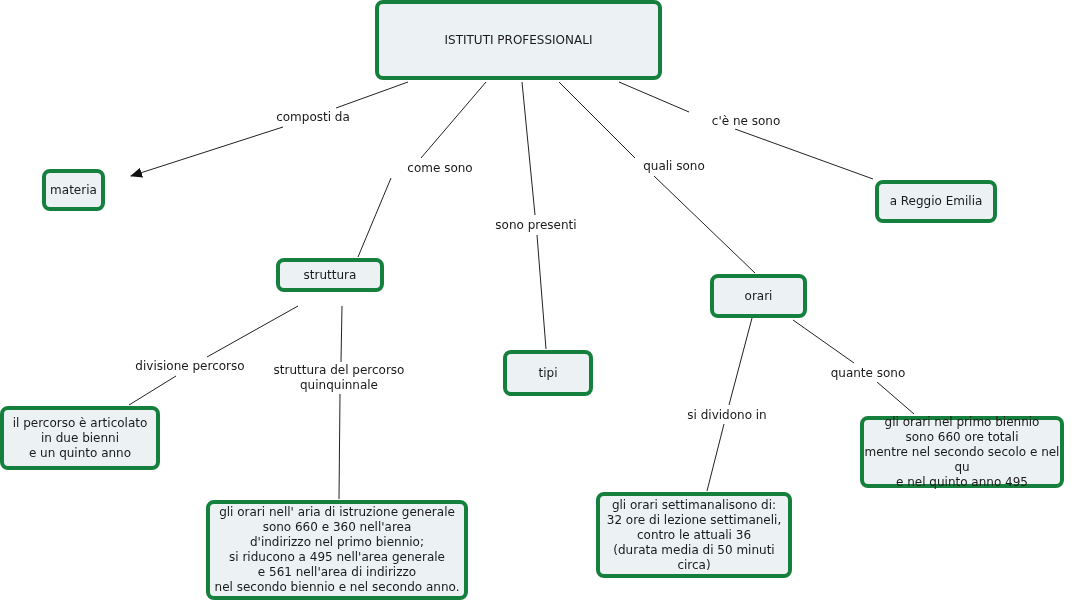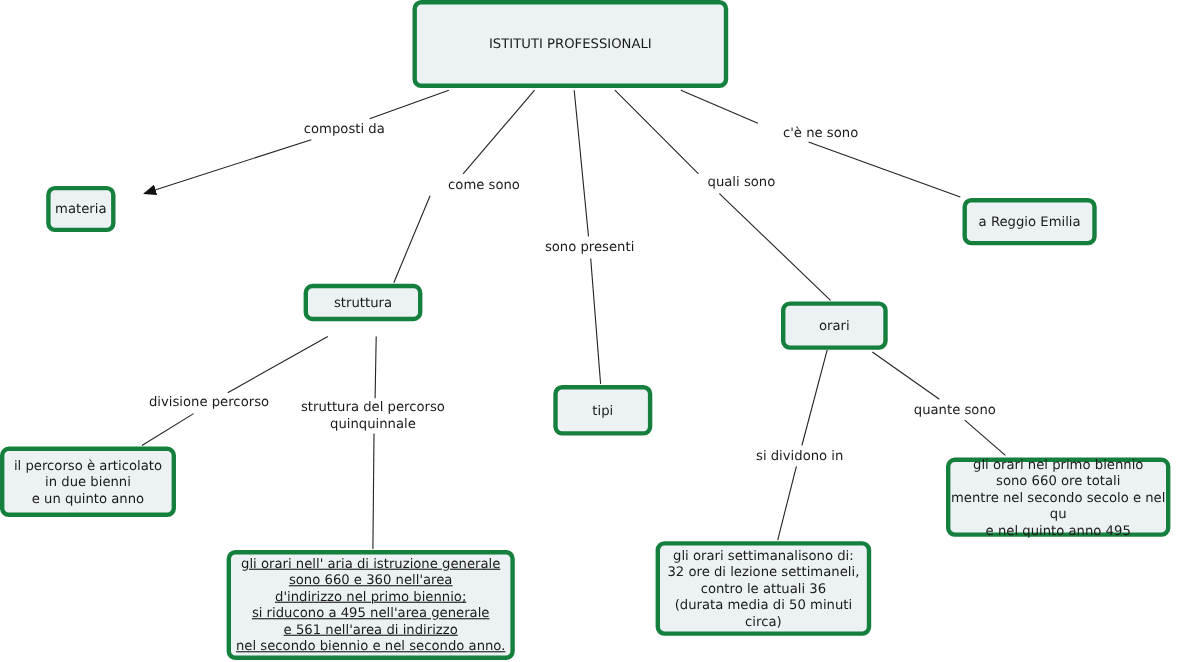--- a/index.html
+++ b/index.html
@@ -54,21 +54,21 @@
 
 <div class="node" style="left:375px; top:0px; width:287px; height:80px;">ISTITUTI PROFESSIONALI</div>
 <div class="node" style="left:42px; top:169px; width:63px; height:42px;">materia</div>
 <div class="node" style="left:875px; top:180px; width:122px; height:43px;">a Reggio Emilia</div>
 <div class="node" style="left:276px; top:258px; width:108px; height:34px;">struttura</div>
 <div class="node" style="left:503px; top:350px; width:90px; height:46px;">tipi</div>
 <div class="node" style="left:710px; top:274px; width:97px; height:44px;">orari</div>
 <div class="node" style="left:0px; top:406px; width:160px; height:64px;">il percorso è articolato
 in due bienni
 e un quinto anno</div>
-<div class="node" style="left:206px; top:500px; width:262px; height:100px;text-decoration:underline;">gli orari nell' aria di istruzione generale
+<div class="node" style="left:206px; top:500px; width:262px; height:100px;">gli orari nell' aria di istruzione generale
 sono 660 e 360 nell'area
 d'indirizzo nel primo biennio;
 si riducono a 495 nell'area generale
 e 561 nell'area di indirizzo
 nel secondo biennio e nel secondo anno.</div>
 <div class="node" style="left:596px; top:492px; width:196px; height:86px;">gli orari settimanalisono di:
 32 ore di lezione settimaneli,
 contro le attuali 36
 (durata media di 50 minuti
 circa)</div>

